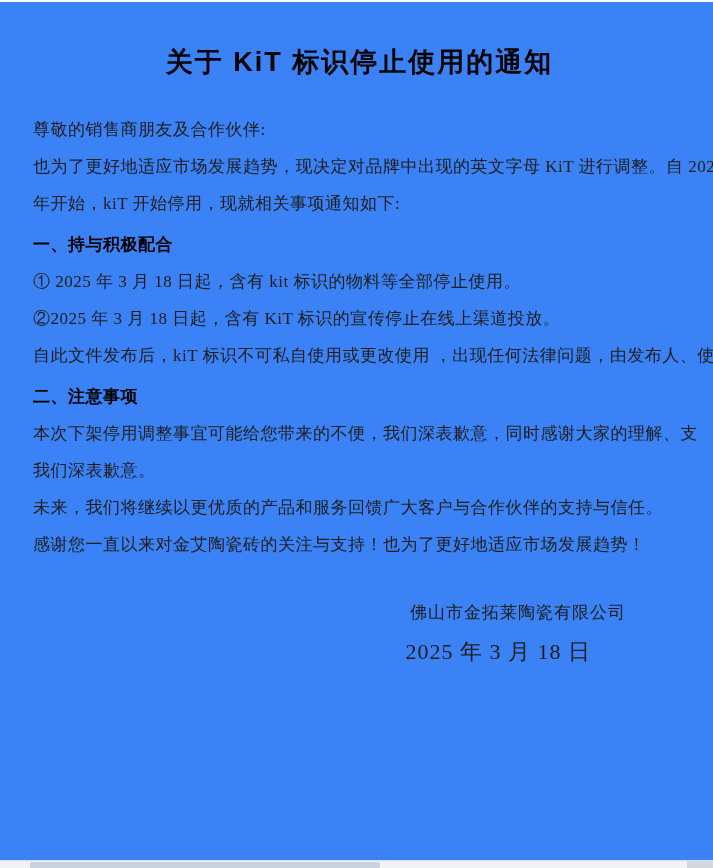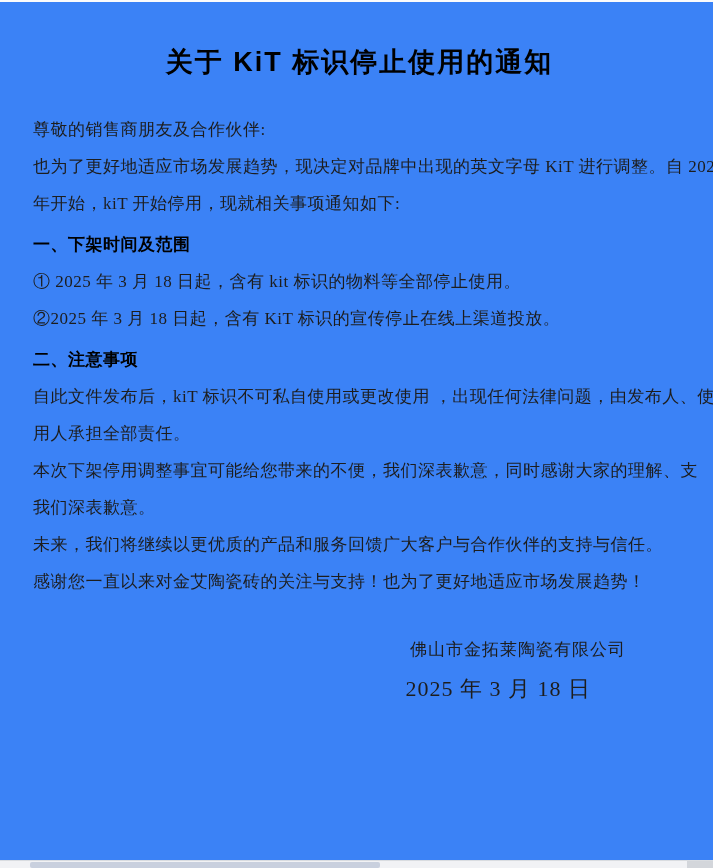--- a/index.html
+++ b/index.html
@@ -94,27 +94,26 @@
   <div class="content">
 
     <h1 class="doc-title">关于 KiT 标识停止使用的通知</h1>
 
     <div class="body-text">
       <p class="line">尊敬的销售商朋友及合作伙伴:</p>
 
       <p class="line">也为了更好地适应市场发展趋势，现决定对品牌中出现的英文字母 KiT 进行调整。自 2025</p>
       <p class="line">年开始，kiT 开始停用，现就相关事项通知如下:</p>
 
-      <p class="line heading">一、下架时间及范围</p>
+      <p class="line heading">一、持与积极配合</p>
       <p class="line">① 2025 年 3 月 18 日起，含有 kit 标识的物料等全部停止使用。</p>
       <p class="line">②2025 年 3 月 18 日起，含有 KiT 标识的宣传停止在线上渠道投放。</p>
 
+      <p class="line">自此文件发布后，kiT 标识不可私自使用或更改使用 ，出现任何法律问题，由发布人、使</p>
       <p class="line heading">二、注意事项</p>
-      <p class="line">自此文件发布后，kiT 标识不可私自使用或更改使用 ，出现任何法律问题，由发布人、使</p>
-      <p class="line">用人承担全部责任。</p>
       <p class="line">本次下架停用调整事宜可能给您带来的不便，我们深表歉意，同时感谢大家的理解、支</p>
       <p class="line">我们深表歉意。</p>
       <p class="line">未来，我们将继续以更优质的产品和服务回馈广大客户与合作伙伴的支持与信任。</p>
       <p class="line">感谢您一直以来对金艾陶瓷砖的关注与支持！也为了更好地适应市场发展趋势！</p>
     </div>
 
     <div class="signature-block">
       <p class="sig-company">佛山市金拓莱陶瓷有限公司</p>
       <p class="sig-date">2025 年 3 月 18 日</p>
     </div>

